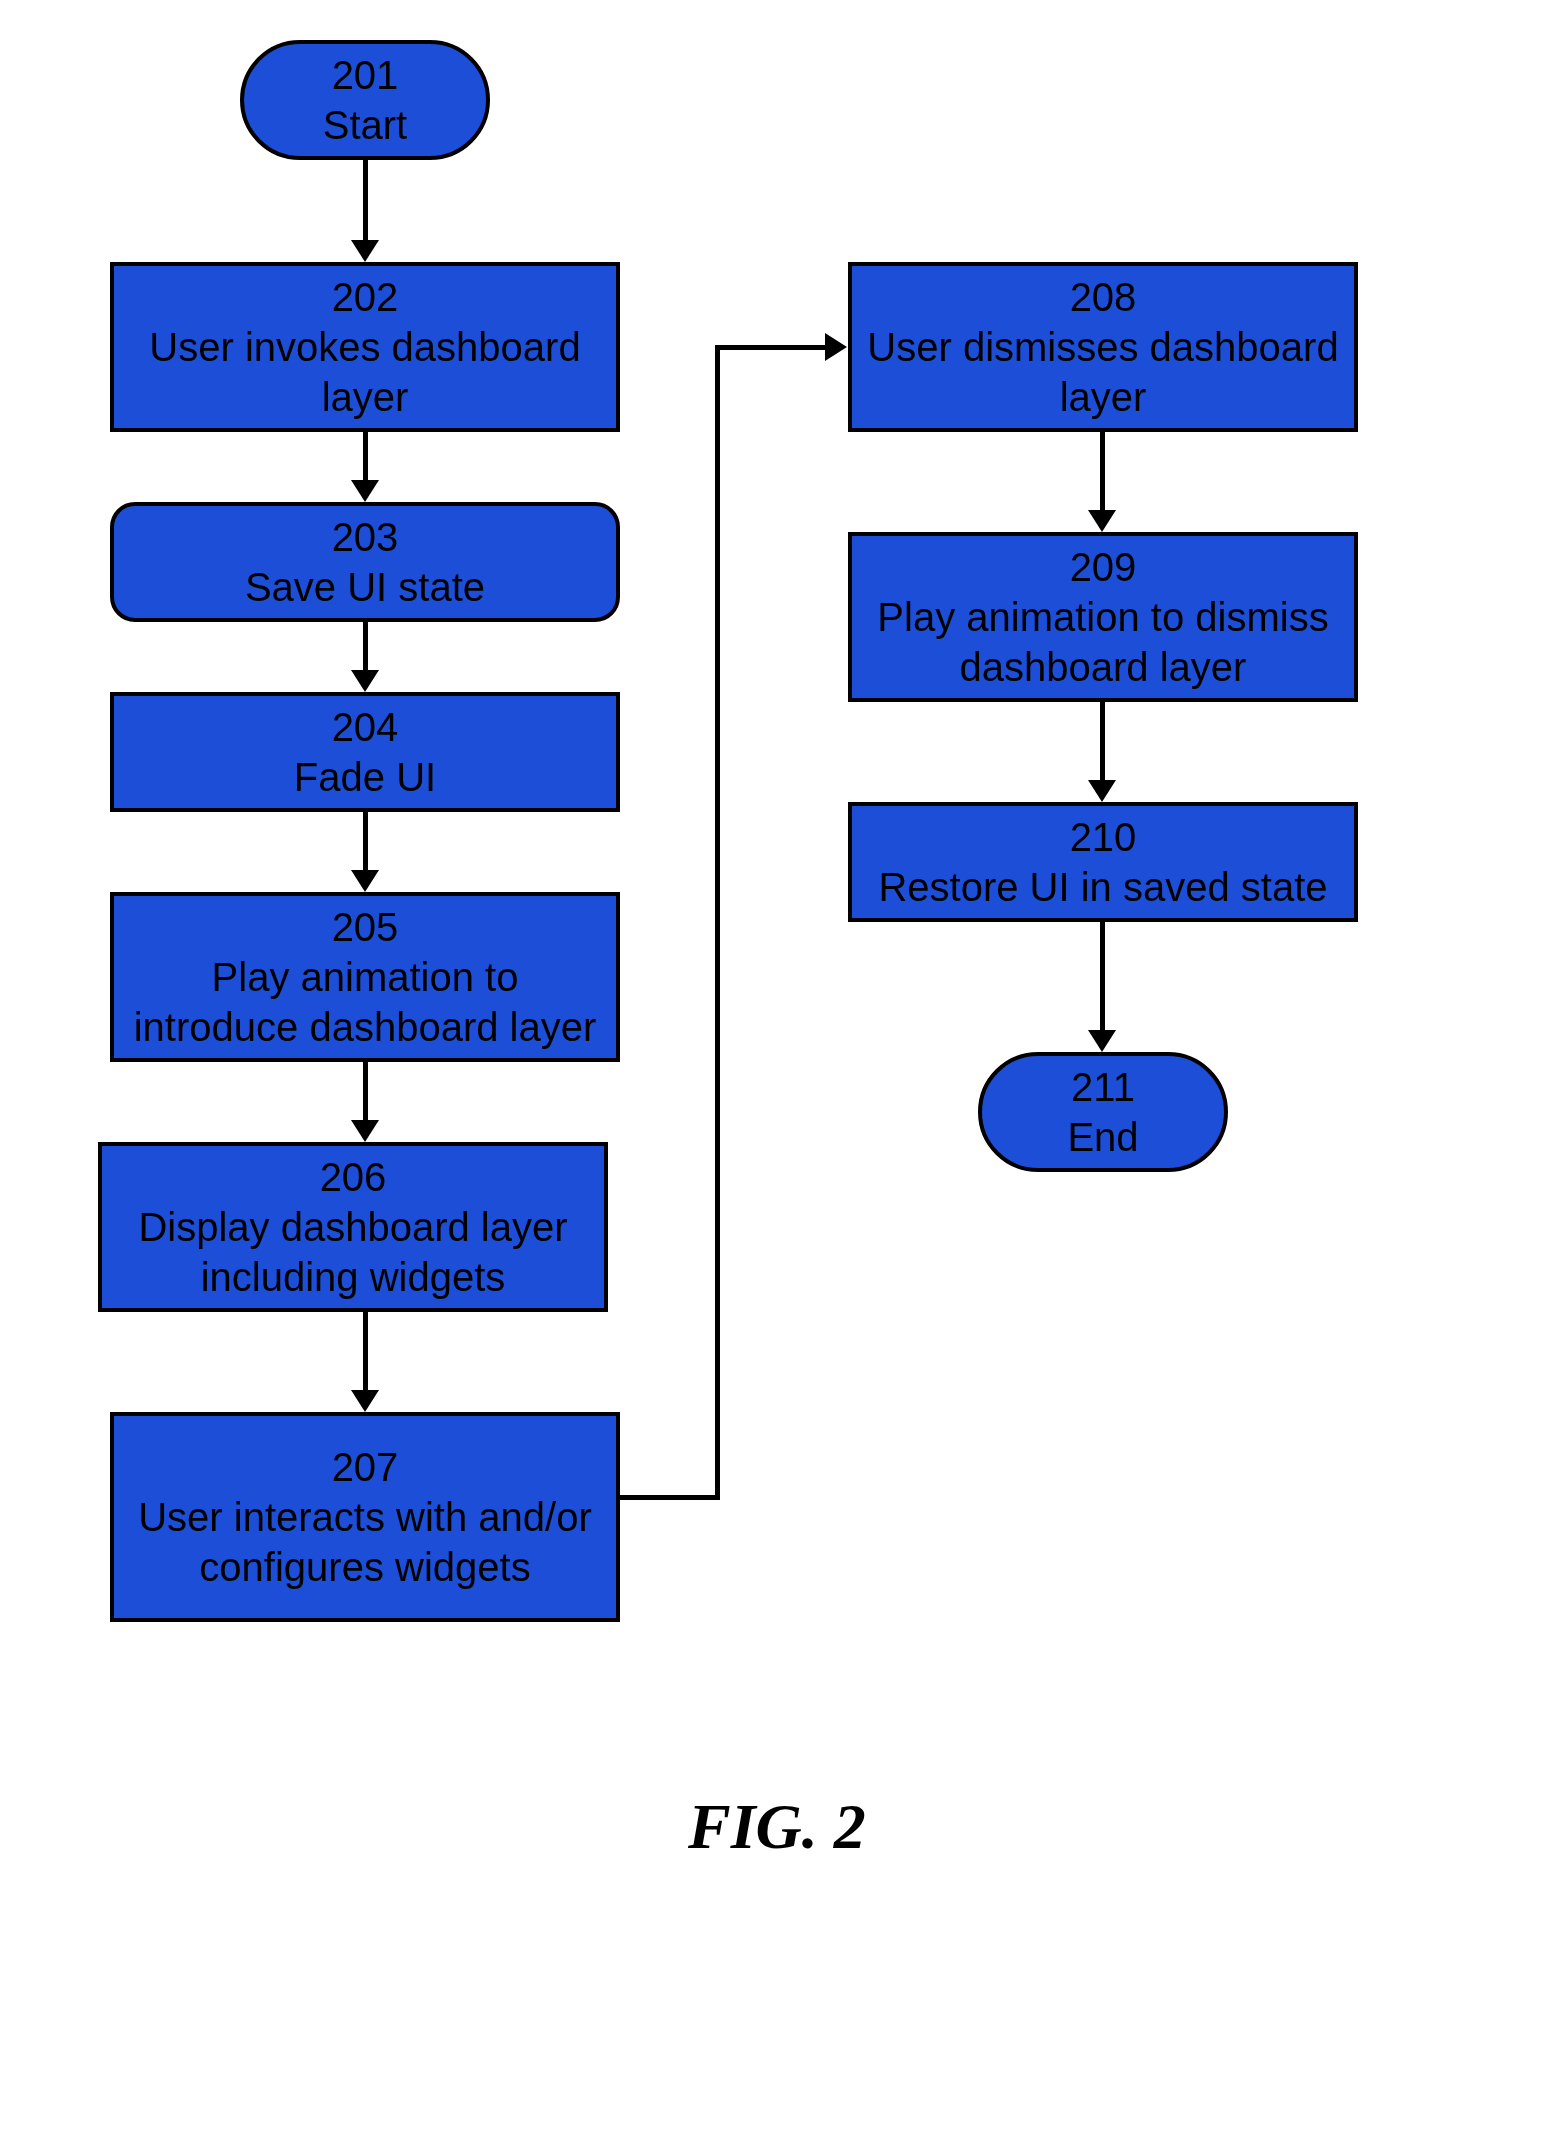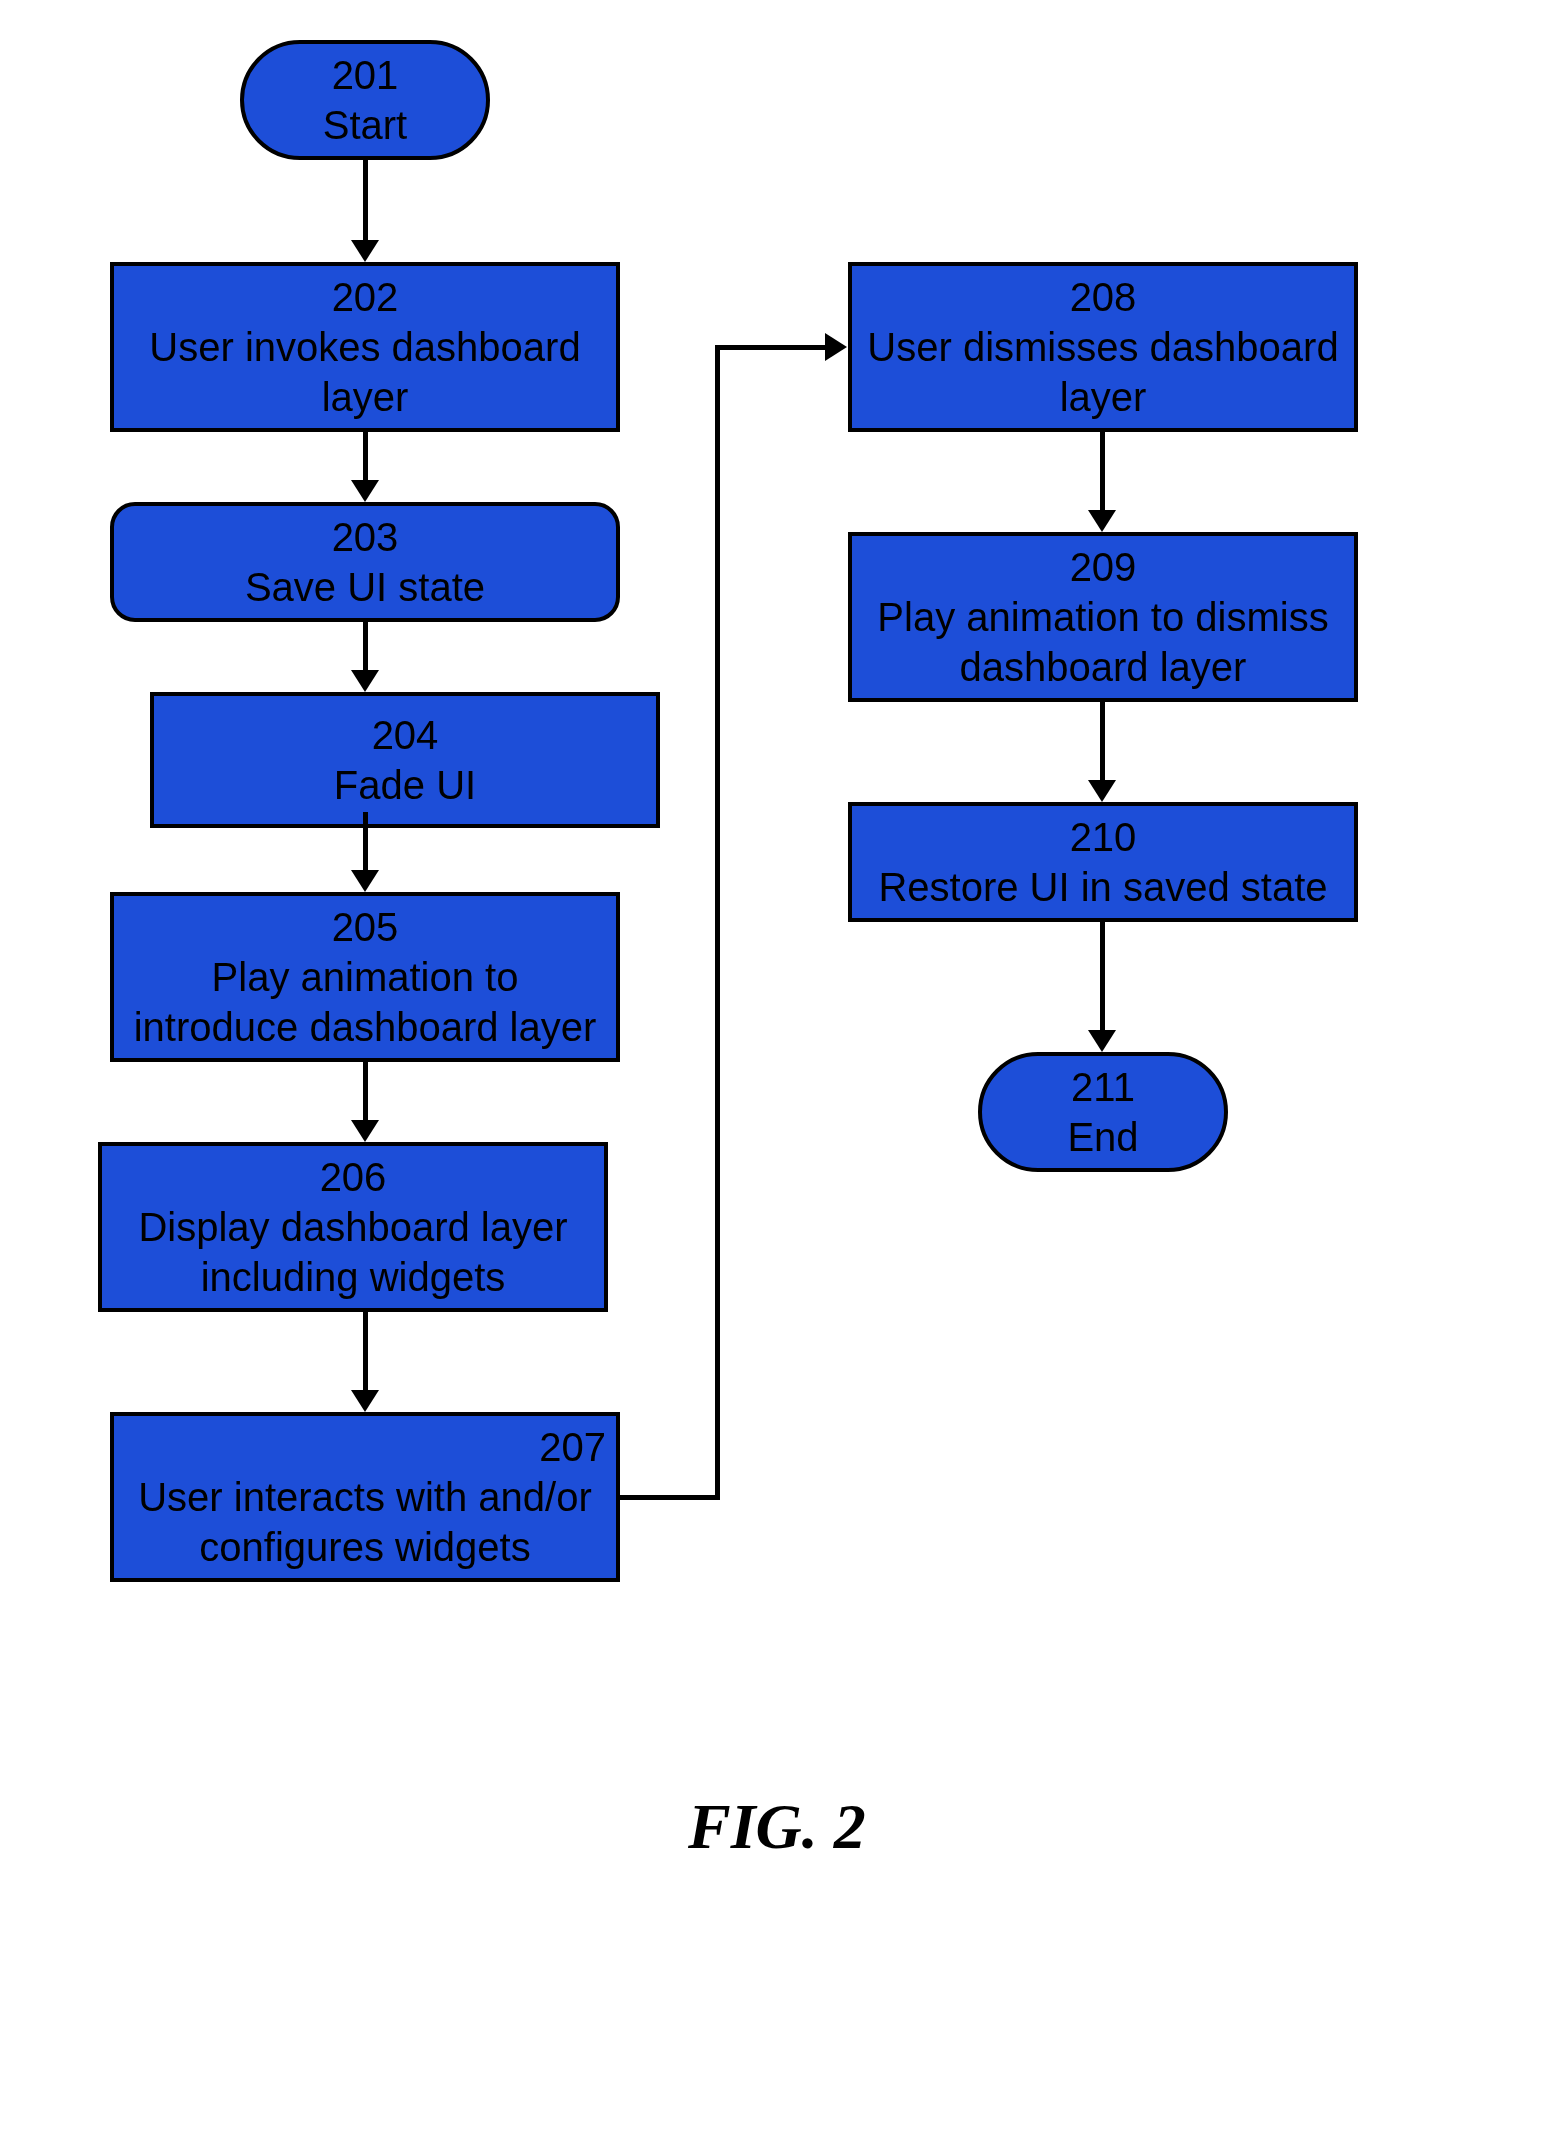--- a/index.html
+++ b/index.html
@@ -86,21 +86,21 @@
   <div class="arrowhead down" style="left:351px; top:480px;"></div>
 
   <div class="node" style="left:110px; top:502px; width:510px; height:120px;border-radius:25px;">
     <span class="num">203</span>
     <span class="txt">Save UI state</span>
   </div>
 
   <div class="arrowline" style="left:363px; top:622px; width:5px; height:48px;"></div>
   <div class="arrowhead down" style="left:351px; top:670px;"></div>
 
-  <div class="node" style="left:110px; top:692px; width:510px; height:136px;margin-left:40px;">
+  <div class="node" style="left:110px; top:692px; width:510px; height:120px;">
     <span class="num">204</span>
     <span class="txt">Fade UI</span>
   </div>
 
   <div class="arrowline" style="left:363px; top:812px; width:5px; height:58px;"></div>
   <div class="arrowhead down" style="left:351px; top:870px;"></div>
 
   <div class="node" style="left:110px; top:892px; width:510px; height:170px;justify-content:center;">
     <span class="num">205</span>
     <span class="txt">Play animation to introduce dashboard layer</span>
@@ -110,21 +110,21 @@
   <div class="arrowhead down" style="left:351px; top:1120px;"></div>
 
   <div class="node" style="left:98px; top:1142px; width:510px; height:170px;justify-content:center;">
     <span class="num">206</span>
     <span class="txt">Display dashboard layer including widgets</span>
   </div>
 
   <div class="arrowline" style="left:363px; top:1312px; width:5px; height:78px;"></div>
   <div class="arrowhead down" style="left:351px; top:1390px;"></div>
 
-  <div class="node" style="left:110px; top:1412px; width:510px; height:170px;align-items:flex-end;">
+  <div class="node" style="left:110px; top:1412px; width:510px; height:210px;">
     <span class="num">207</span>
     <span class="txt">User interacts with and/or configures widgets</span>
   </div>
 
   <div class="arrowline" style="left:620px; top:1495px; width:100px; height:5px;"></div>
 
   <div class="arrowline" style="left:715px; top:345px; width:5px; height:1155px;"></div>
 
   <div class="arrowline" style="left:715px; top:345px; width:110px; height:5px;"></div>
   <div class="arrowhead right" style="left:825px; top:333px;"></div>

